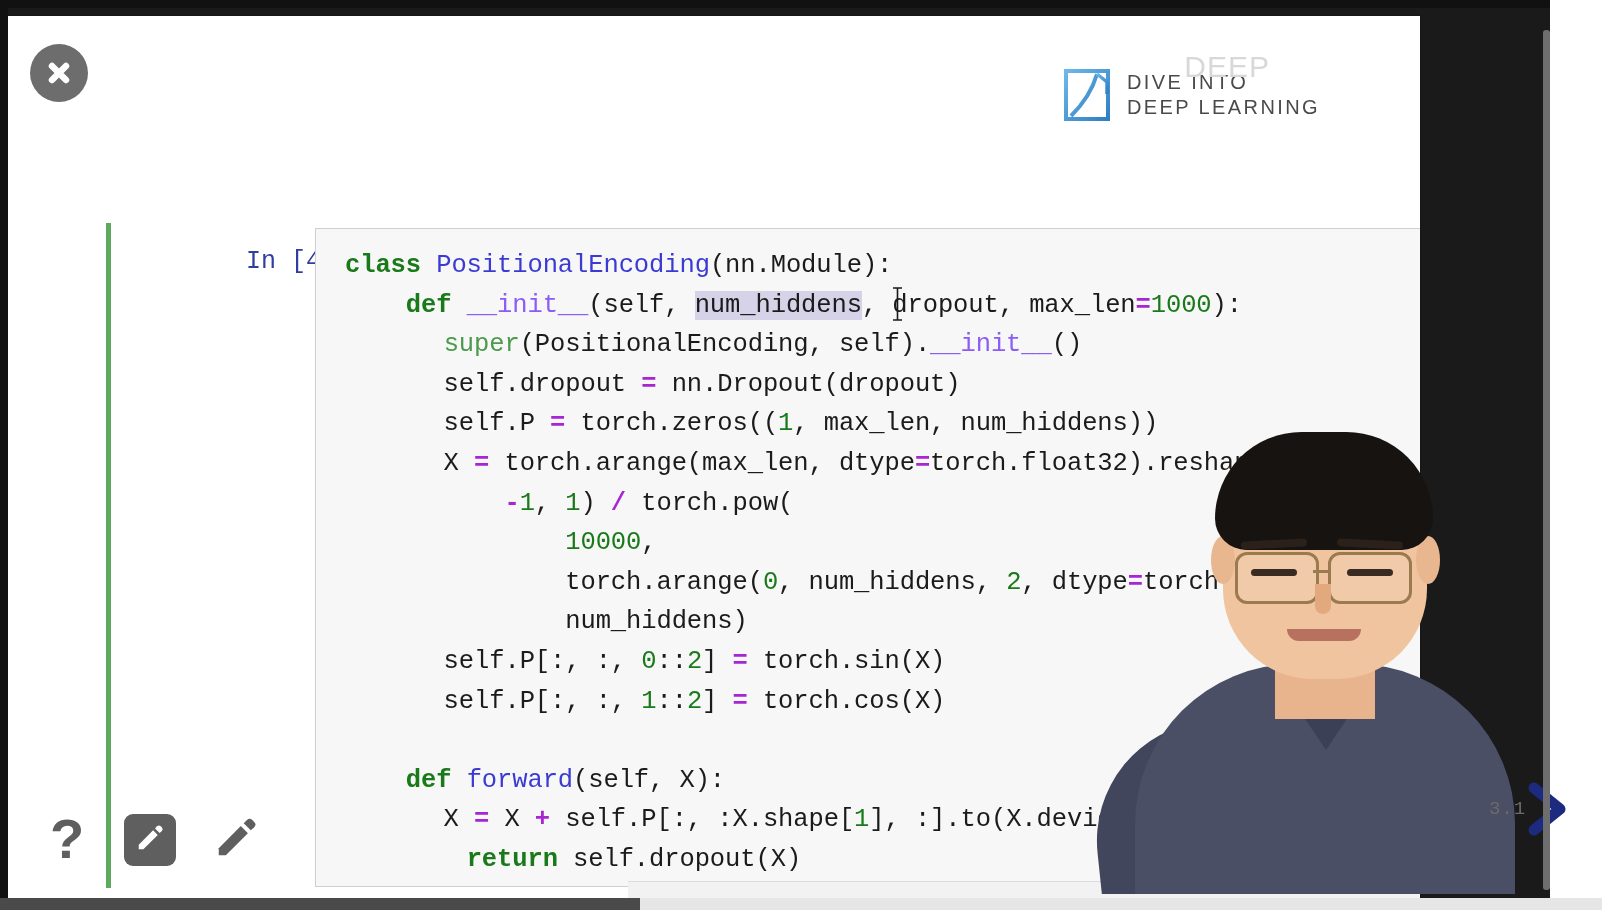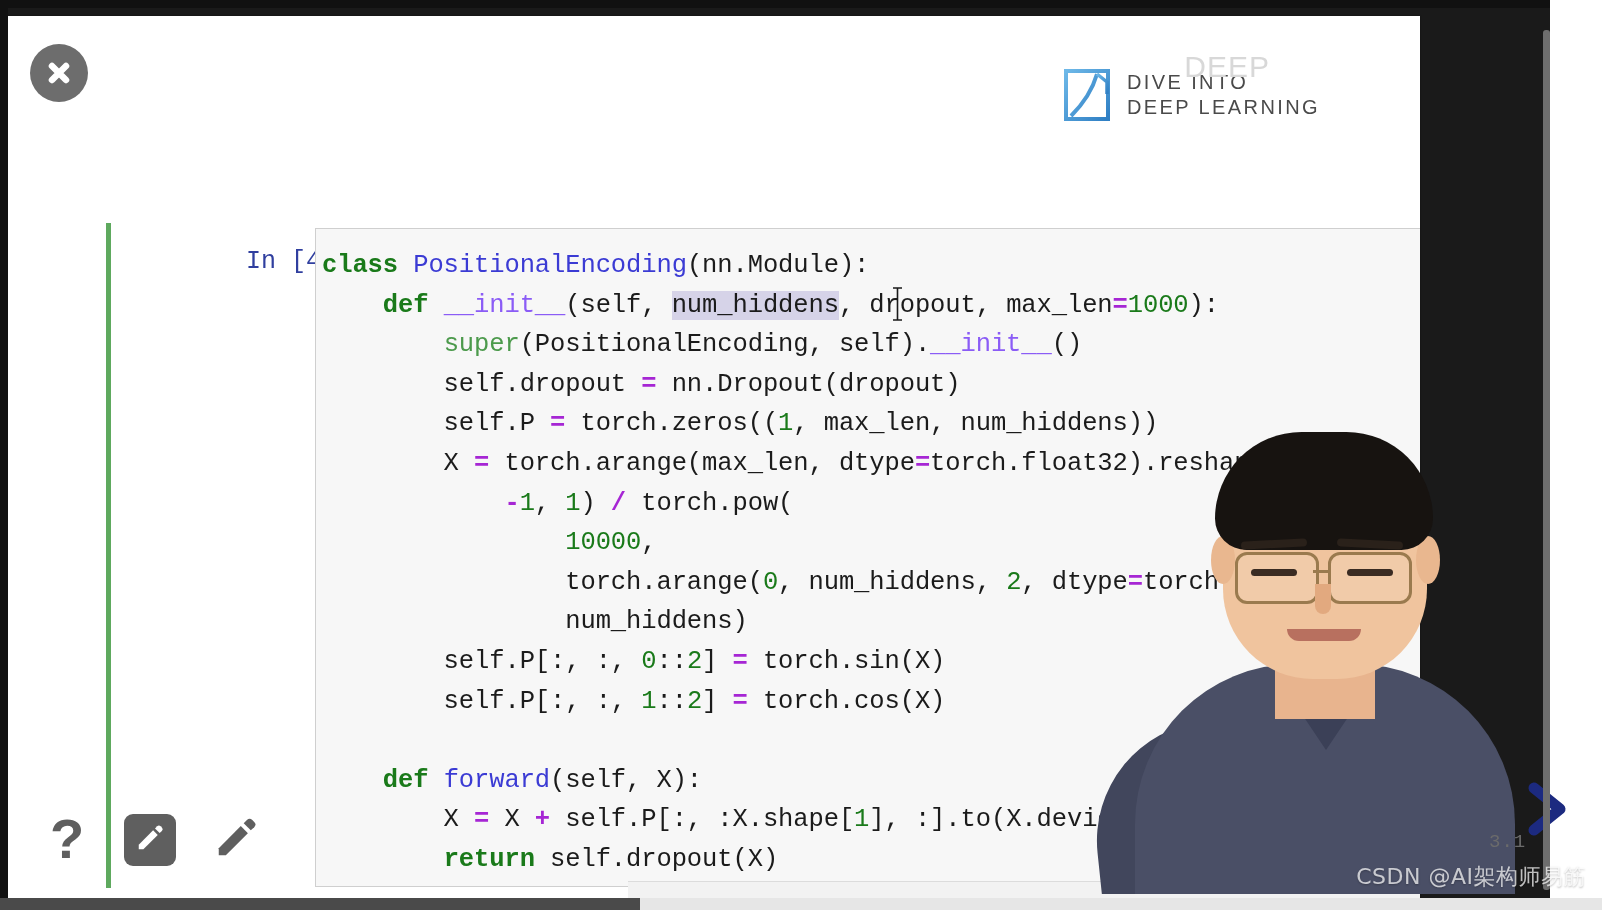--- a/index.html
+++ b/index.html
@@ -122,21 +122,21 @@
   .nb-code {
     position: absolute;
     left: 6px; top: 17px;
     font-family: "Liberation Mono", "DejaVu Sans Mono", monospace;
     font-size: 25.5px;
     line-height: 39.6px;
     white-space: pre;
     color: #1b1b1b;
     letter-spacing: -0.1px;
   }
-  .kw   { color: #1a7a1a; font-weight: 700; }     
+  .kw   { color: #1a7a1a; font-weight: 700; margin-left: 23px; }     
   .fn   { color: #3b3bd4; }
   .op   { color: #a626d4; font-weight: 700; }      
   .num  { color: #1a7a1a; }                        
   .sup  { color: #4c9a4c; }                        
   .dund { color: #8b5cf6; }                        
   .sel  { background: #d6d3e8; }
 
   
   .ibeam {
     position: absolute; left: 884px; top: 271px;
@@ -219,21 +219,21 @@
     display:flex; align-items:center; justify-content:center;
   }
   .tool-pen {
     position: absolute; left: 202px; top: 798px;
     width: 52px; height: 52px; cursor: pointer;
     display:flex; align-items:center; justify-content:center;
   }
 
   
   .page-num {
-    position: absolute; left: 1489px; top: 831px;
+    position: absolute; left: 1489px; top: 798px;
     font-size: 19px; color: #6b6b6b; letter-spacing: 1px;
     font-family: "Liberation Mono", monospace;
   }
   .next-arrow {
     position: absolute; left: 1518px; top: 778px;
     width: 60px; height: 62px; cursor: pointer;
   }
 
   
   .vscroll-track {
@@ -395,15 +395,14 @@
         <path d="M16 10 L42 31 L16 52" stroke="#1c2a80" stroke-width="11" fill="none" stroke-linecap="round" stroke-linejoin="round"></path>
       </svg>
     </span>
   </div>
 
   <div class="vscroll-track"></div>
   <div class="vscroll-thumb"></div>
   <div class="hscroll-track"></div>
   <div class="hscroll-thumb"></div>
 
-  <div class="csdn-wm">CSDN @AI架构师易筋</div>
 
 </div>
 
 </body></html>

